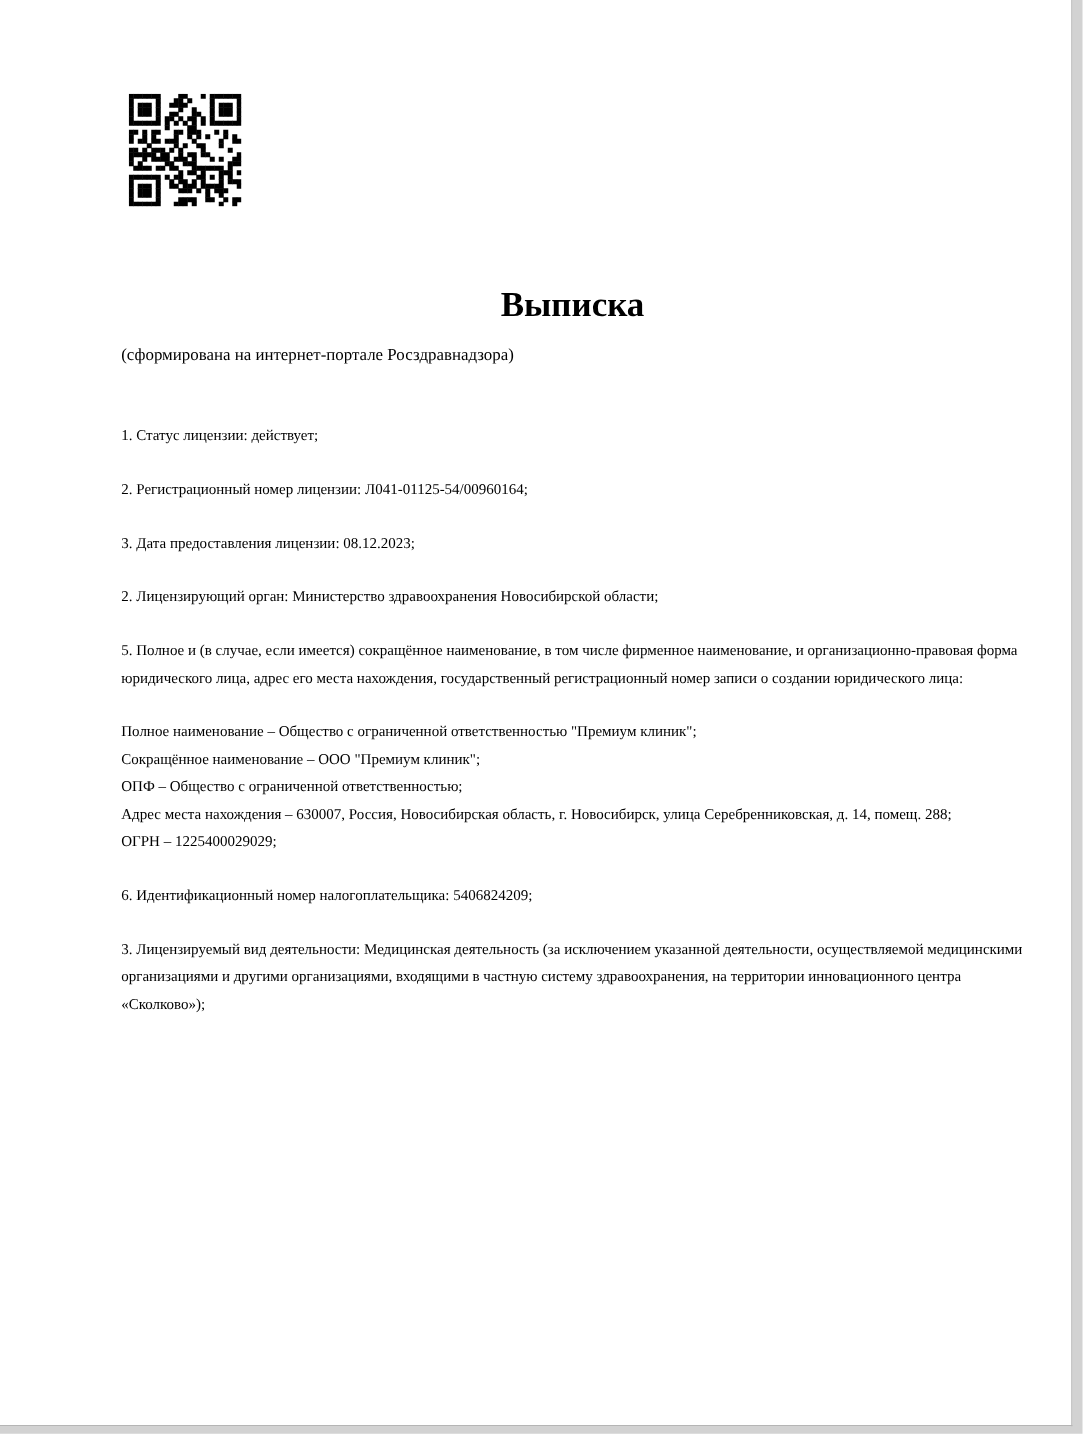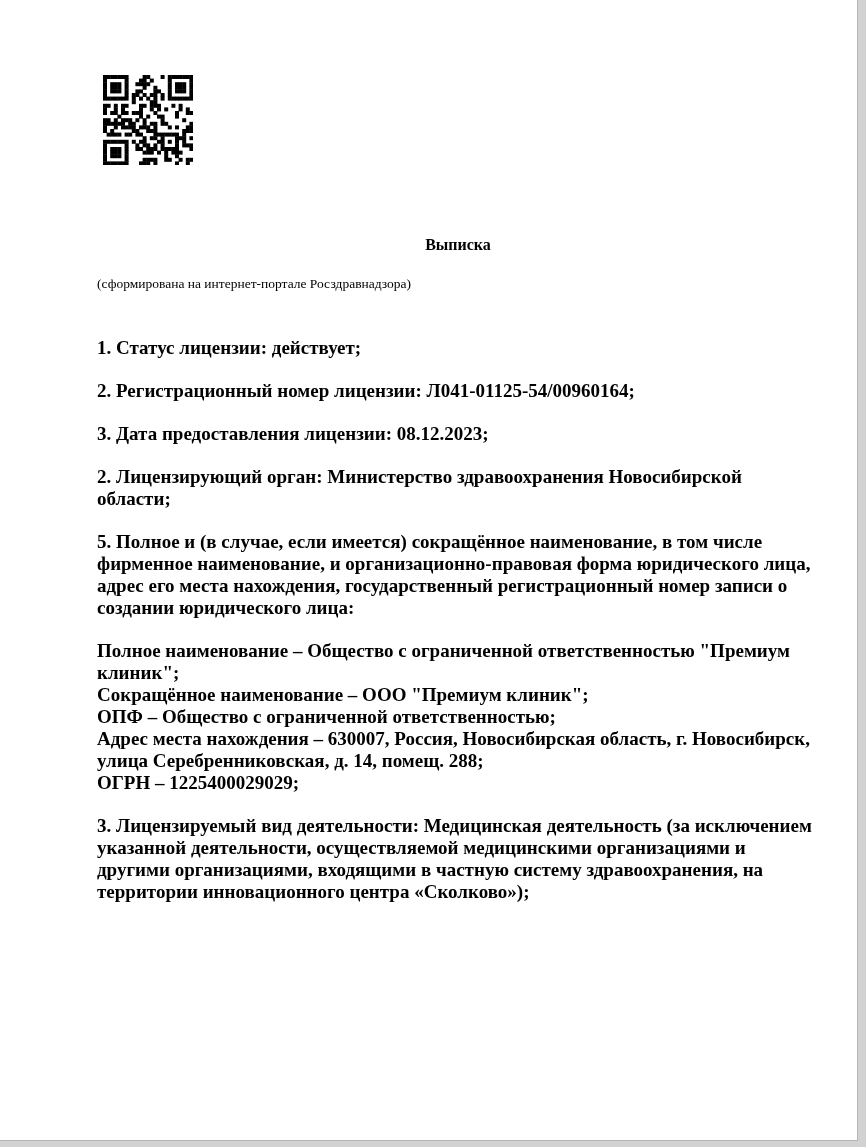--- a/index.html
+++ b/index.html
@@ -21,36 +21,35 @@
   }
   .qr {
     display: block;
     margin: 75px 0 0 6px;
     width: 90px; height: 90px;
   }
   .doc-title {
     margin-top: 67px;
     text-align: center;
     font-weight: bold;
-    font-size: 16px;
+    font-size: 28px;
     line-height: 26px;
   }
   .doc-subtitle {
     margin-top: 18px;
     text-align: left;
     font-size: 13.5px;
     line-height: 16px;
   }
   .content { margin-top: 45px; }
   p.para {
     margin: 0 0 21px 0;
-    font-size: 19px;
+    font-size: 12px;
     line-height: 22px;
     white-space: pre-line;
-    font-weight: bold;
   }
 </style>
 </head>
 <body>
 
 <div class="page">
 
   <svg class="qr" viewBox="0 0 90 90" xmlns="http://www.w3.org/2000/svg" aria-hidden="true">
       <rect x="0.00" y="0.00" width="4" height="4" fill="#000"></rect>
       <rect x="3.60" y="0.00" width="4" height="4" fill="#000"></rect>
@@ -357,16 +356,17 @@
     <p class="para">1. Статус лицензии: действует;</p>
     <p class="para">2. Регистрационный номер лицензии: Л041-01125-54/00960164;</p>
     <p class="para">3. Дата предоставления лицензии: 08.12.2023;</p>
     <p class="para">2. Лицензирующий орган: Министерство здравоохранения Новосибирской области;</p>
     <p class="para">5. Полное и (в случае, если имеется) сокращённое наименование, в том числе фирменное наименование, и организационно-правовая форма юридического лица, адрес его места нахождения, государственный регистрационный номер записи о создании юридического лица:</p>
     <p class="para">Полное наименование – Общество с ограниченной ответственностью "Премиум клиник";
 Сокращённое наименование – ООО "Премиум клиник";
 ОПФ – Общество с ограниченной ответственностью;
 Адрес места нахождения – 630007, Россия, Новосибирская область, г. Новосибирск, улица Серебренниковская, д. 14, помещ. 288;
 ОГРН – 1225400029029;</p>
+    <p class="para">6. Идентификационный номер налогоплательщика: 5406824209;</p>
     <p class="para">3. Лицензируемый вид деятельности: Медицинская деятельность (за исключением указанной деятельности, осуществляемой медицинскими организациями и другими организациями, входящими в частную систему здравоохранения, на территории инновационного центра «Сколково»);</p>
   </div>
 
 </div>
 
 </body></html>

